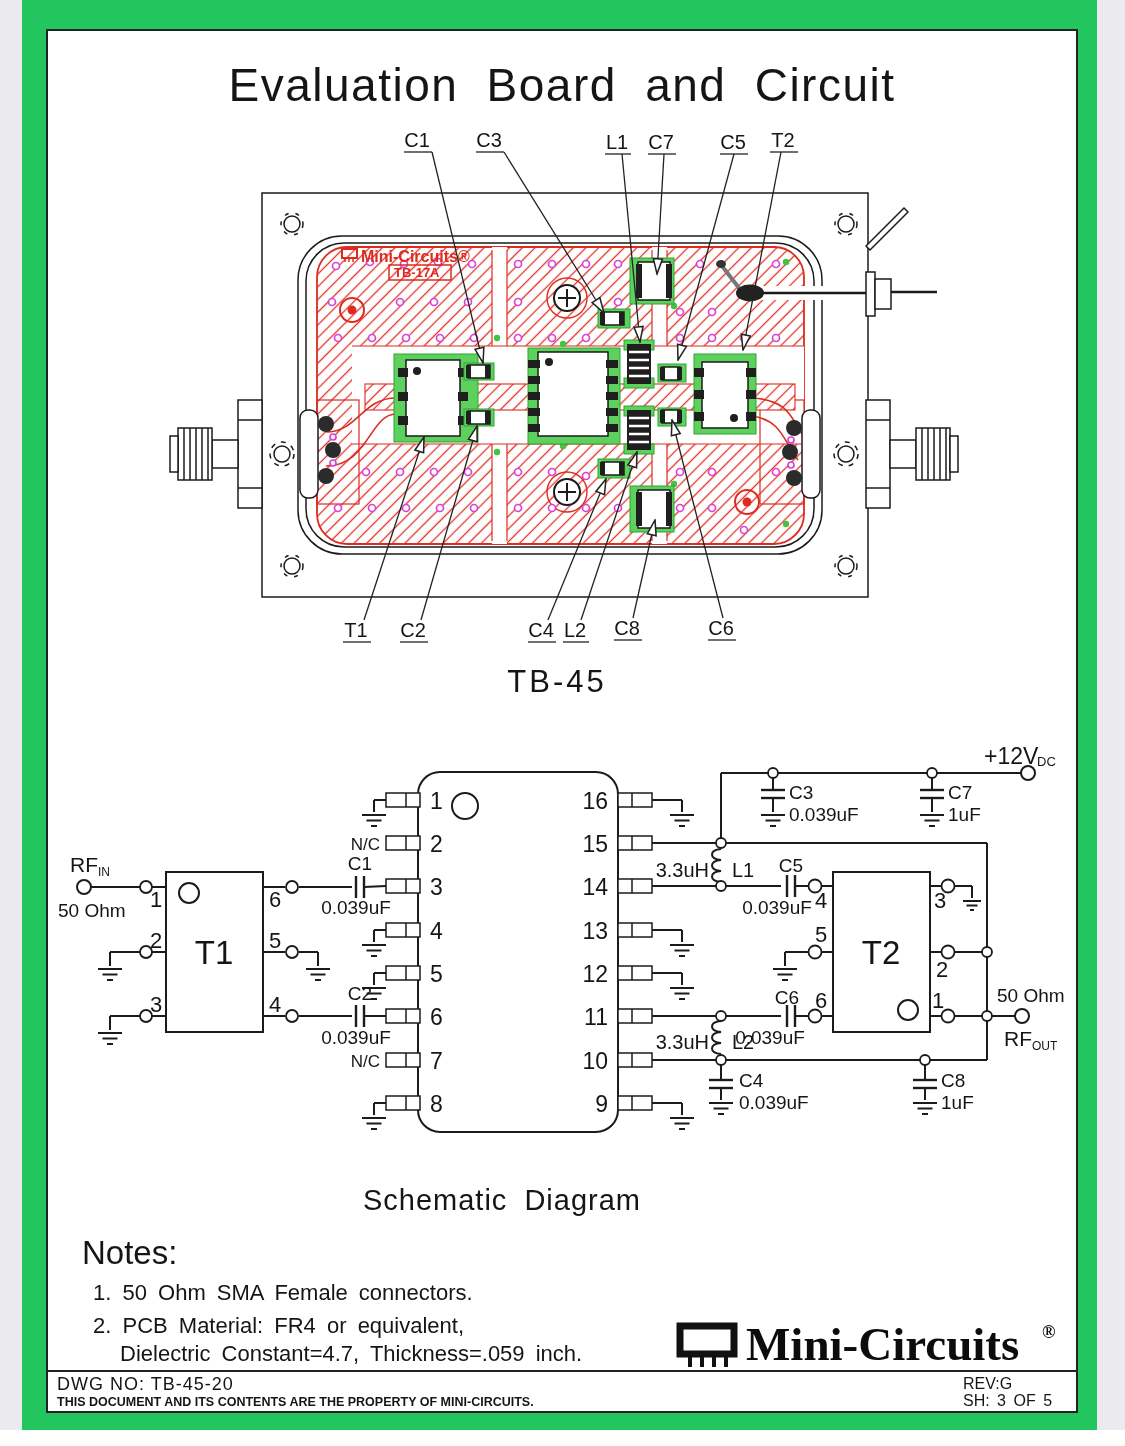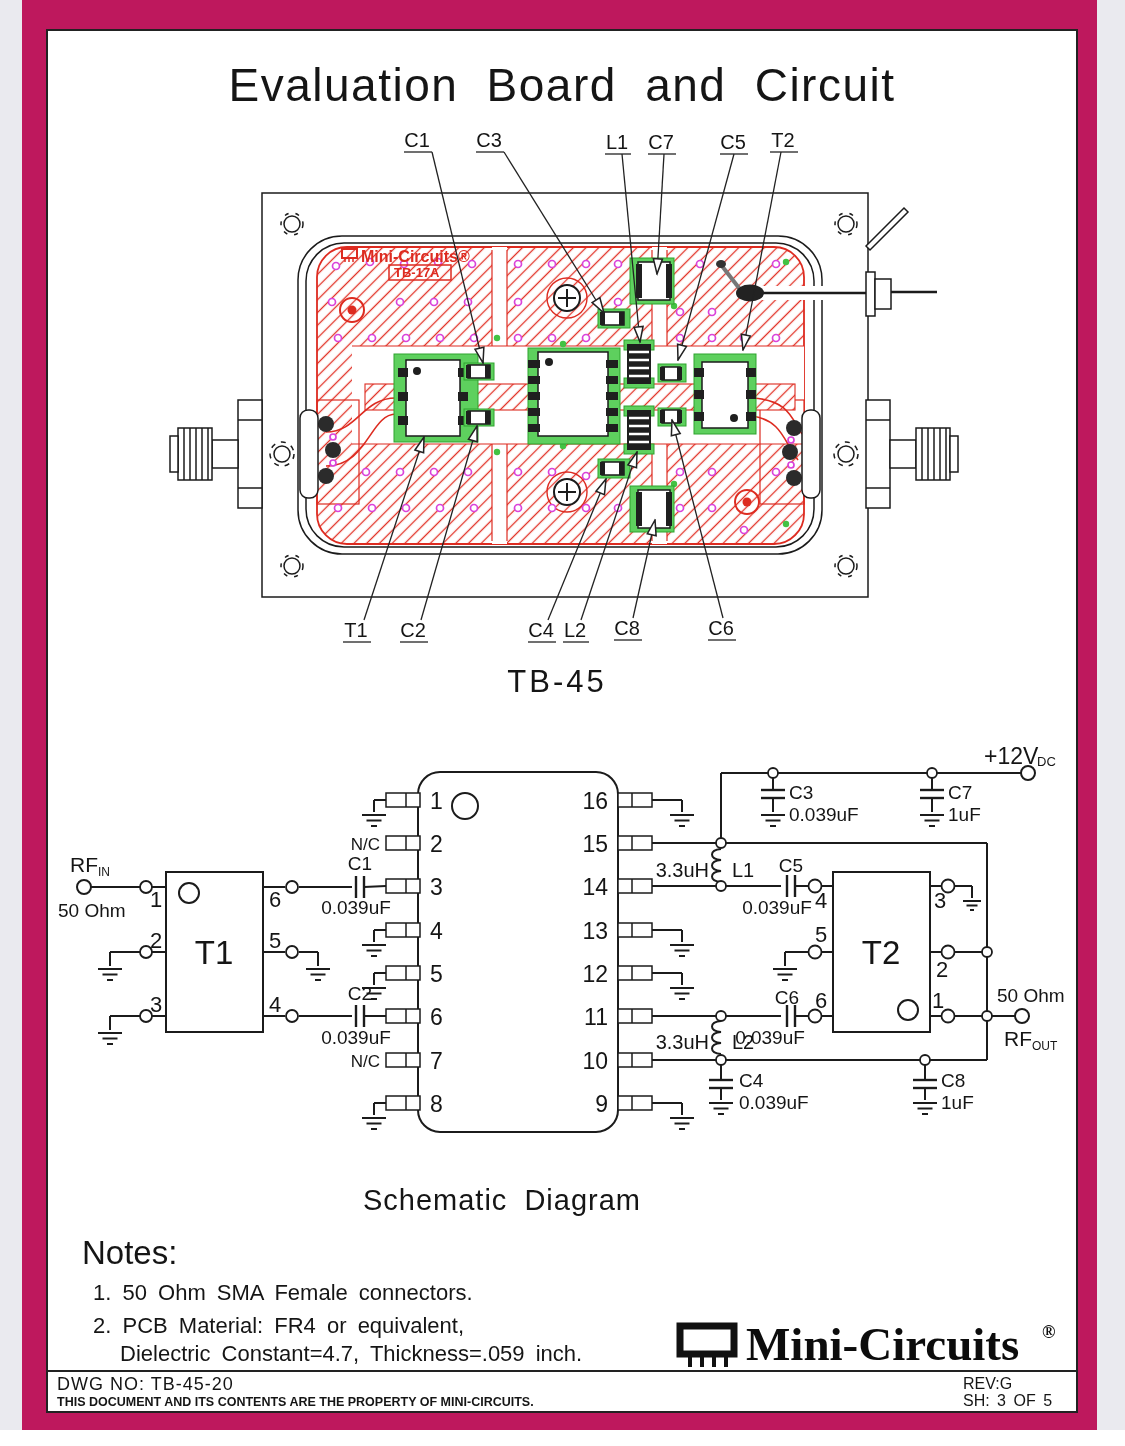--- a/index.html
+++ b/index.html
@@ -1,16 +1,16 @@
 <!DOCTYPE html>
 <html><head>
 <meta charset="utf-8">
 <style>
   html,body{margin:0;padding:0;background:#fff}
-  .stage{position:relative;width:1125px;height:1430px;background:#be185d;overflow:hidden;
+  .stage{position:relative;width:1125px;height:1430px;background:#22c55e;overflow:hidden;
          font-family:"Liberation Sans",sans-serif}
   svg{position:absolute;left:0;top:0}
   .t{font-family:"Liberation Sans",sans-serif;fill:#151515}
   .serif{font-family:"Liberation Serif",serif;font-weight:bold;fill:#0c0c0c}
   .w{stroke:#1b1b1b;stroke-width:2;fill:none}
   .w1{stroke:#1b1b1b;stroke-width:1.5;fill:none}
   .bx{fill:#fff;stroke:#1b1b1b;stroke-width:2}
   .bx1{fill:#fff;stroke:#1b1b1b;stroke-width:1.5}
   .rd{stroke:#dd2b20;fill:none}
   .grn{fill:#5ed05e;stroke:#2ea32e;stroke-width:1}

